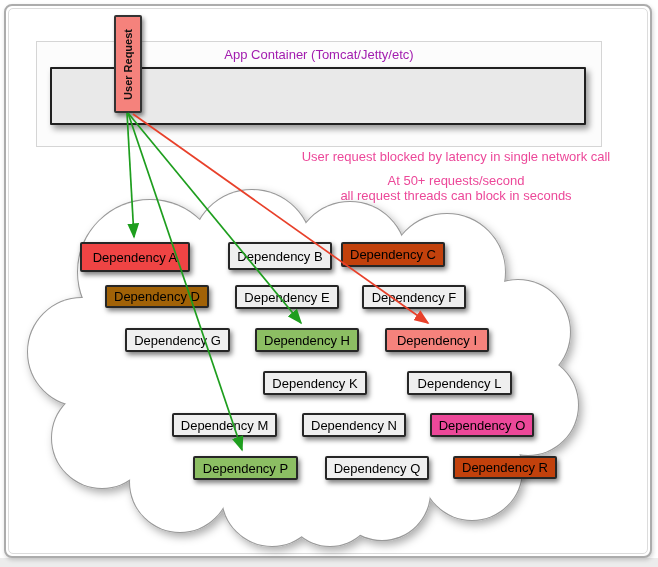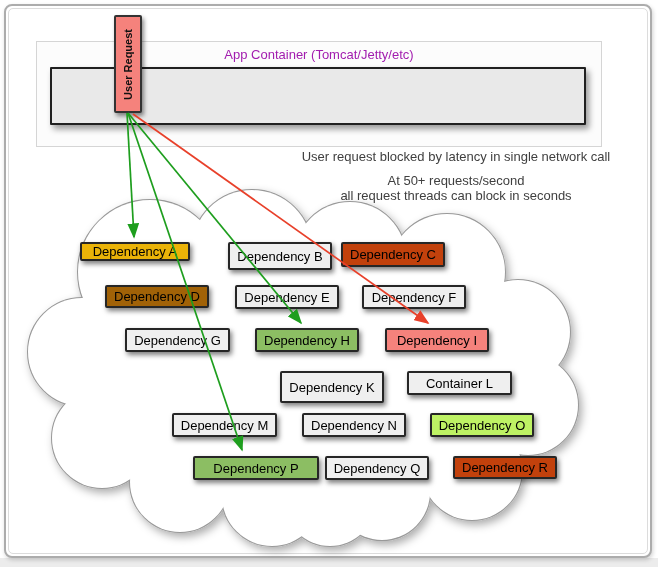--- a/index.html
+++ b/index.html
@@ -19,21 +19,21 @@
   .app-container { position:absolute; left:36px; top:41px; width:566px; height:106px;
                    background:#FCFCFC; border:1px solid #D5D5D5; z-index:1; }
   .app-label { position:absolute; left:0; right:0; top:5px; text-align:center;
                font-size:13px; color:#a21caf; }
 
   .bar { position:absolute; left:50px; top:67px; width:536px; height:58px;
          background:#E9E9E9; border:2px solid #202020; border-radius:1px;
          box-shadow:3px 4px 6px rgba(0,0,0,0.40); z-index:1; }
 
   .captions { position:absolute; left:270px; top:149px; width:372px; z-index:1;
-              text-align:center; font-size:13px; line-height:15px; color:#404040; }
+              text-align:center; font-size:13px; line-height:15px; color:#ec4899; }
   .captions .c1 { margin-bottom:9px; }
 
   svg.layer { position:absolute; left:0; top:0; pointer-events:none; }
   #cloud-svg { z-index:2; }
   #dep-layer { position:absolute; left:0; top:0; width:658px; height:567px; z-index:3; }
   #arrows-svg { z-index:5; }
 
   .dep { position:absolute; display:flex; align-items:center; justify-content:center;
          border:2px solid #262626; border-radius:2px; font-size:13px; color:#000;
          box-shadow:2px 3px 5px rgba(0,0,0,0.5); white-space:nowrap; }
@@ -104,21 +104,21 @@
           <circle cx="272" cy="496" r="50" fill="#fff"></circle>
           <circle cx="180" cy="482" r="50" fill="#fff"></circle>
           <circle cx="102" cy="438" r="50" fill="#fff"></circle>
           <circle cx="82" cy="352" r="54" fill="#fff"></circle>
           <ellipse cx="300" cy="375" rx="215" ry="125" fill="#fff"></ellipse>
         </g>
       </g>
     </svg>
 
   <div id="dep-layer">
-      <div class="dep" style="left: 80px; top: 242px; width: 110px; height: 19px; background: #eab308;">
+      <div class="dep" style="left: 80px; top: 242px; width: 110px; height: 30px; background: #ef4444;">
         <span>Dependency A</span>
       </div>
       <div class="dep" style="left: 228px; top: 242px; width: 104px; height: 28px; background: rgb(239, 239, 239);">
         <span>Dependency B</span>
       </div>
       <div class="dep" style="left: 341px; top: 242px; width: 104px; height: 25px; background: #c2410c;">
         <span>Dependency C</span>
       </div>
       <div class="dep" style="left: 105px; top: 285px; width: 104px; height: 23px; background: #a16207;">
         <span>Dependency D</span>
@@ -131,36 +131,36 @@
       </div>
       <div class="dep" style="left: 125px; top: 328px; width: 105px; height: 24px; background: rgb(239, 239, 239);">
         <span>Dependency G</span>
       </div>
       <div class="dep" style="left: 255px; top: 328px; width: 104px; height: 24px; background: rgb(140, 190, 99);">
         <span>Dependency H</span>
       </div>
       <div class="dep" style="left: 385px; top: 328px; width: 104px; height: 24px; background: rgb(245, 130, 124); align-items: center;">
         <span>Dependency I</span>
       </div>
-      <div class="dep" style="left: 280px; top: 371px; width: 104px; height: 32px; background: rgb(239, 239, 239);">
+      <div class="dep" style="left: 263px; top: 371px; width: 104px; height: 24px; background: rgb(239, 239, 239);">
         <span>Dependency K</span>
       </div>
       <div class="dep" style="left: 407px; top: 371px; width: 105px; height: 24px; background: rgb(239, 239, 239);">
-        <span>Container L</span>
+        <span>Dependency L</span>
       </div>
       <div class="dep" style="left: 172px; top: 413px; width: 105px; height: 24px; background: rgb(239, 239, 239);">
         <span>Dependency M</span>
       </div>
       <div class="dep" style="left: 302px; top: 413px; width: 104px; height: 24px; background: rgb(239, 239, 239);">
         <span>Dependency N</span>
       </div>
-      <div class="dep" style="left: 430px; top: 413px; width: 104px; height: 24px; background: #bef264;">
+      <div class="dep" style="left: 430px; top: 413px; width: 104px; height: 24px; background: #ec4899;">
         <span>Dependency O</span>
       </div>
-      <div class="dep" style="left: 193px; top: 456px; width: 126px; height: 24px; background: rgb(140, 190, 99);">
+      <div class="dep" style="left: 193px; top: 456px; width: 105px; height: 24px; background: rgb(140, 190, 99);">
         <span>Dependency P</span>
       </div>
       <div class="dep" style="left: 325px; top: 456px; width: 104px; height: 24px; background: rgb(239, 239, 239);">
         <span>Dependency Q</span>
       </div>
       <div class="dep" style="left: 453px; top: 456px; width: 104px; height: 23px; background: #c2410c;">
         <span>Dependency R</span>
       </div>
     </div>
 

